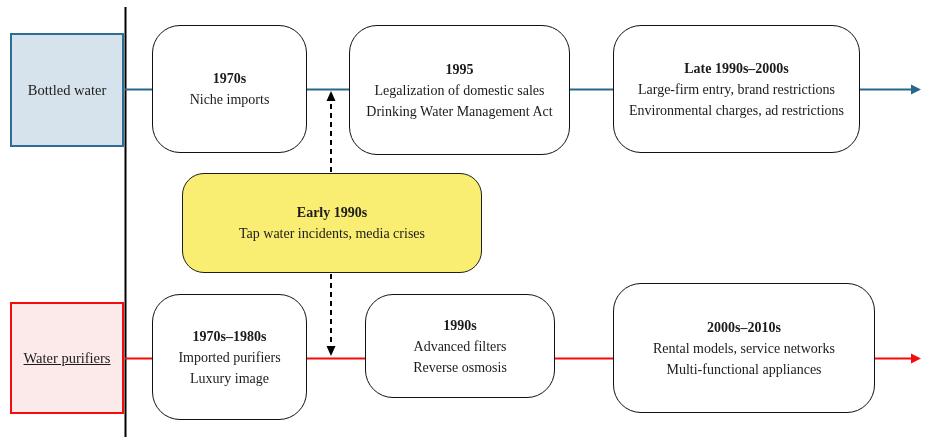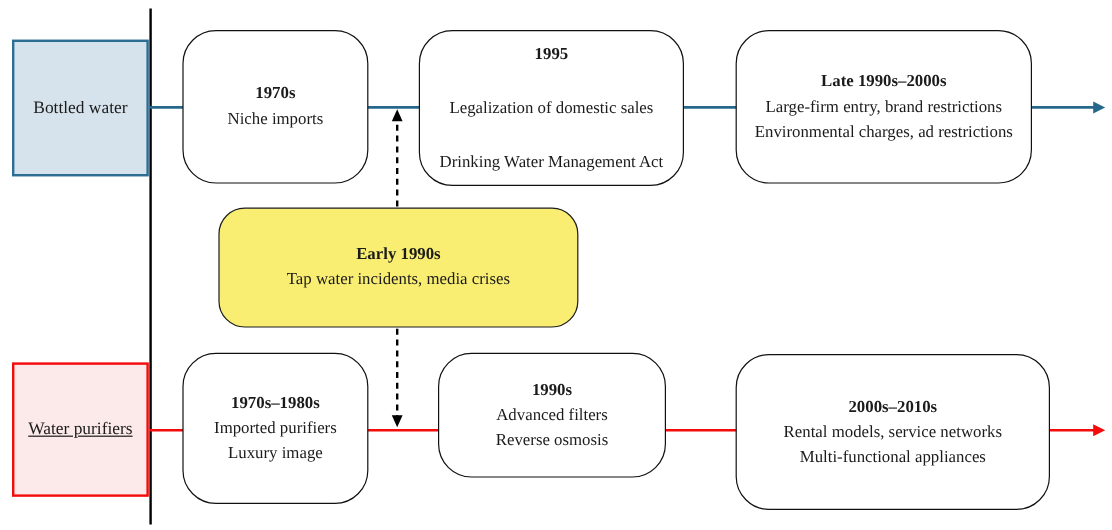--- a/index.html
+++ b/index.html
@@ -56,26 +56,26 @@
     padding: 4px 8px;
   }
   .node .title { font-weight: bold; }
   .node.shock {
     background: #f9ee72;
     border-radius: 22px;
     border: 1.6px solid #1d1d1d;
   }
   
   .n-t1 { left: 152px; top: 25px;  width: 155px; height: 128px; }
-  .n-t2 { left: 349px; top: 25px;  width: 221px; height: 130px; gap: 24px; }
+  .n-t2 { left: 349px; top: 25px;  width: 221px; height: 130px; }
   .n-t3 { left: 613px; top: 25px;  width: 247px; height: 128px; }
   
   .n-b1 { left: 152px; top: 294px; width: 155px; height: 126px; }
   .n-b2 { left: 365px; top: 294px; width: 190px; height: 104px; }
-  .n-b3 { left: 613px; top: 295px; width: 262px; height: 130px; }
+  .n-b3 { left: 613px; top: 283px; width: 262px; height: 130px; }
   
   .n-shock { left: 182px; top: 173px; width: 300px; height: 100px; }
 </style>
 </head>
 <body>
 
 <div class="canvas">
 
   <svg class="layer-svg" width="927" height="442" viewBox="0 0 927 442">
 

